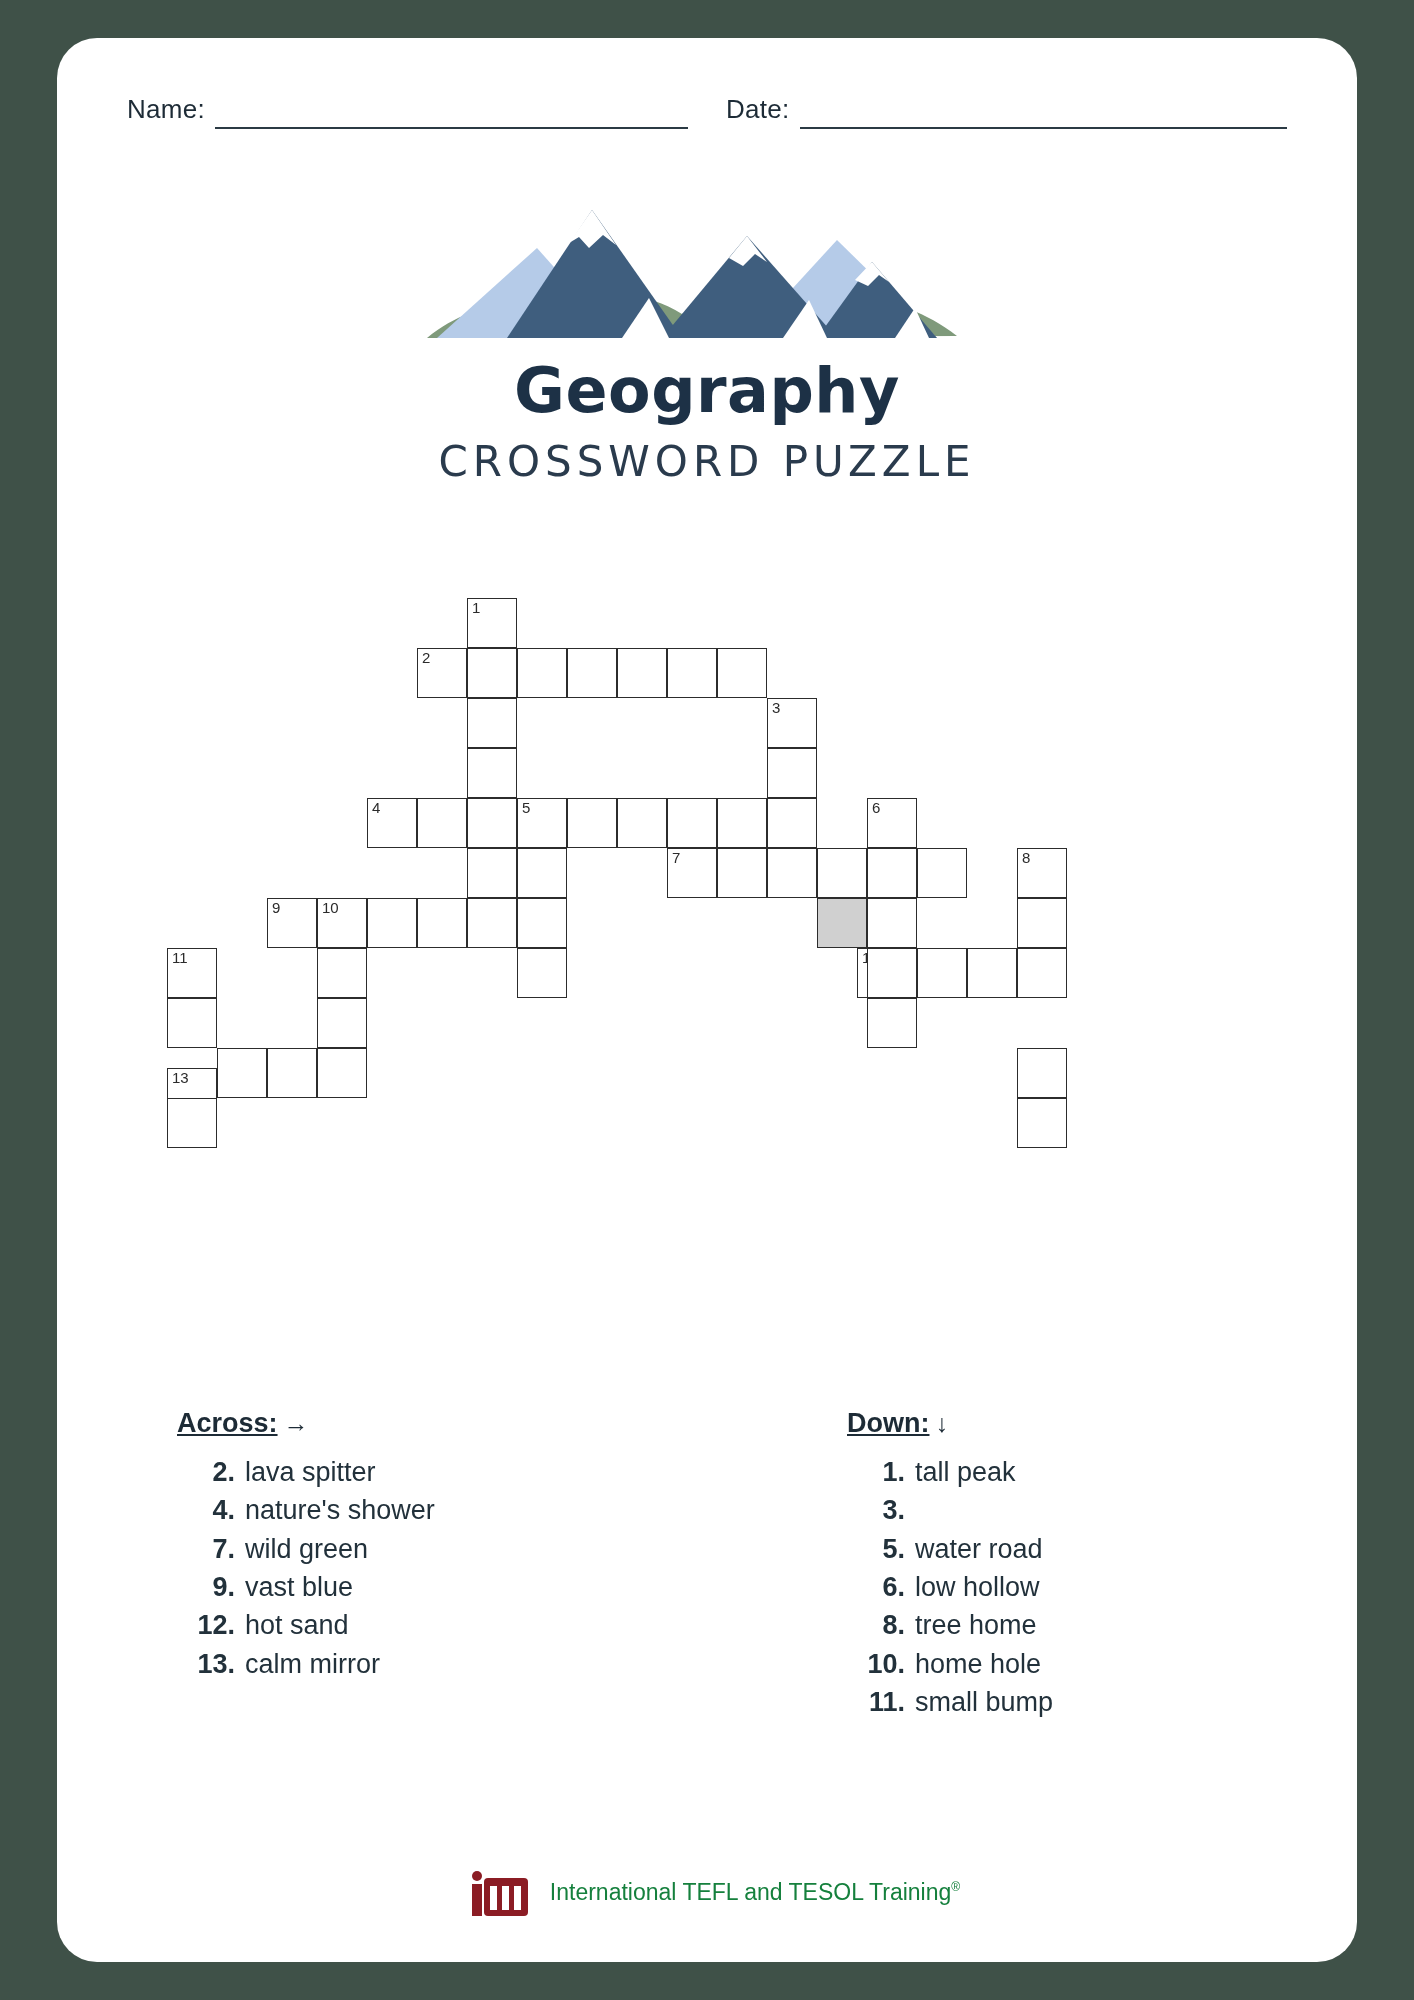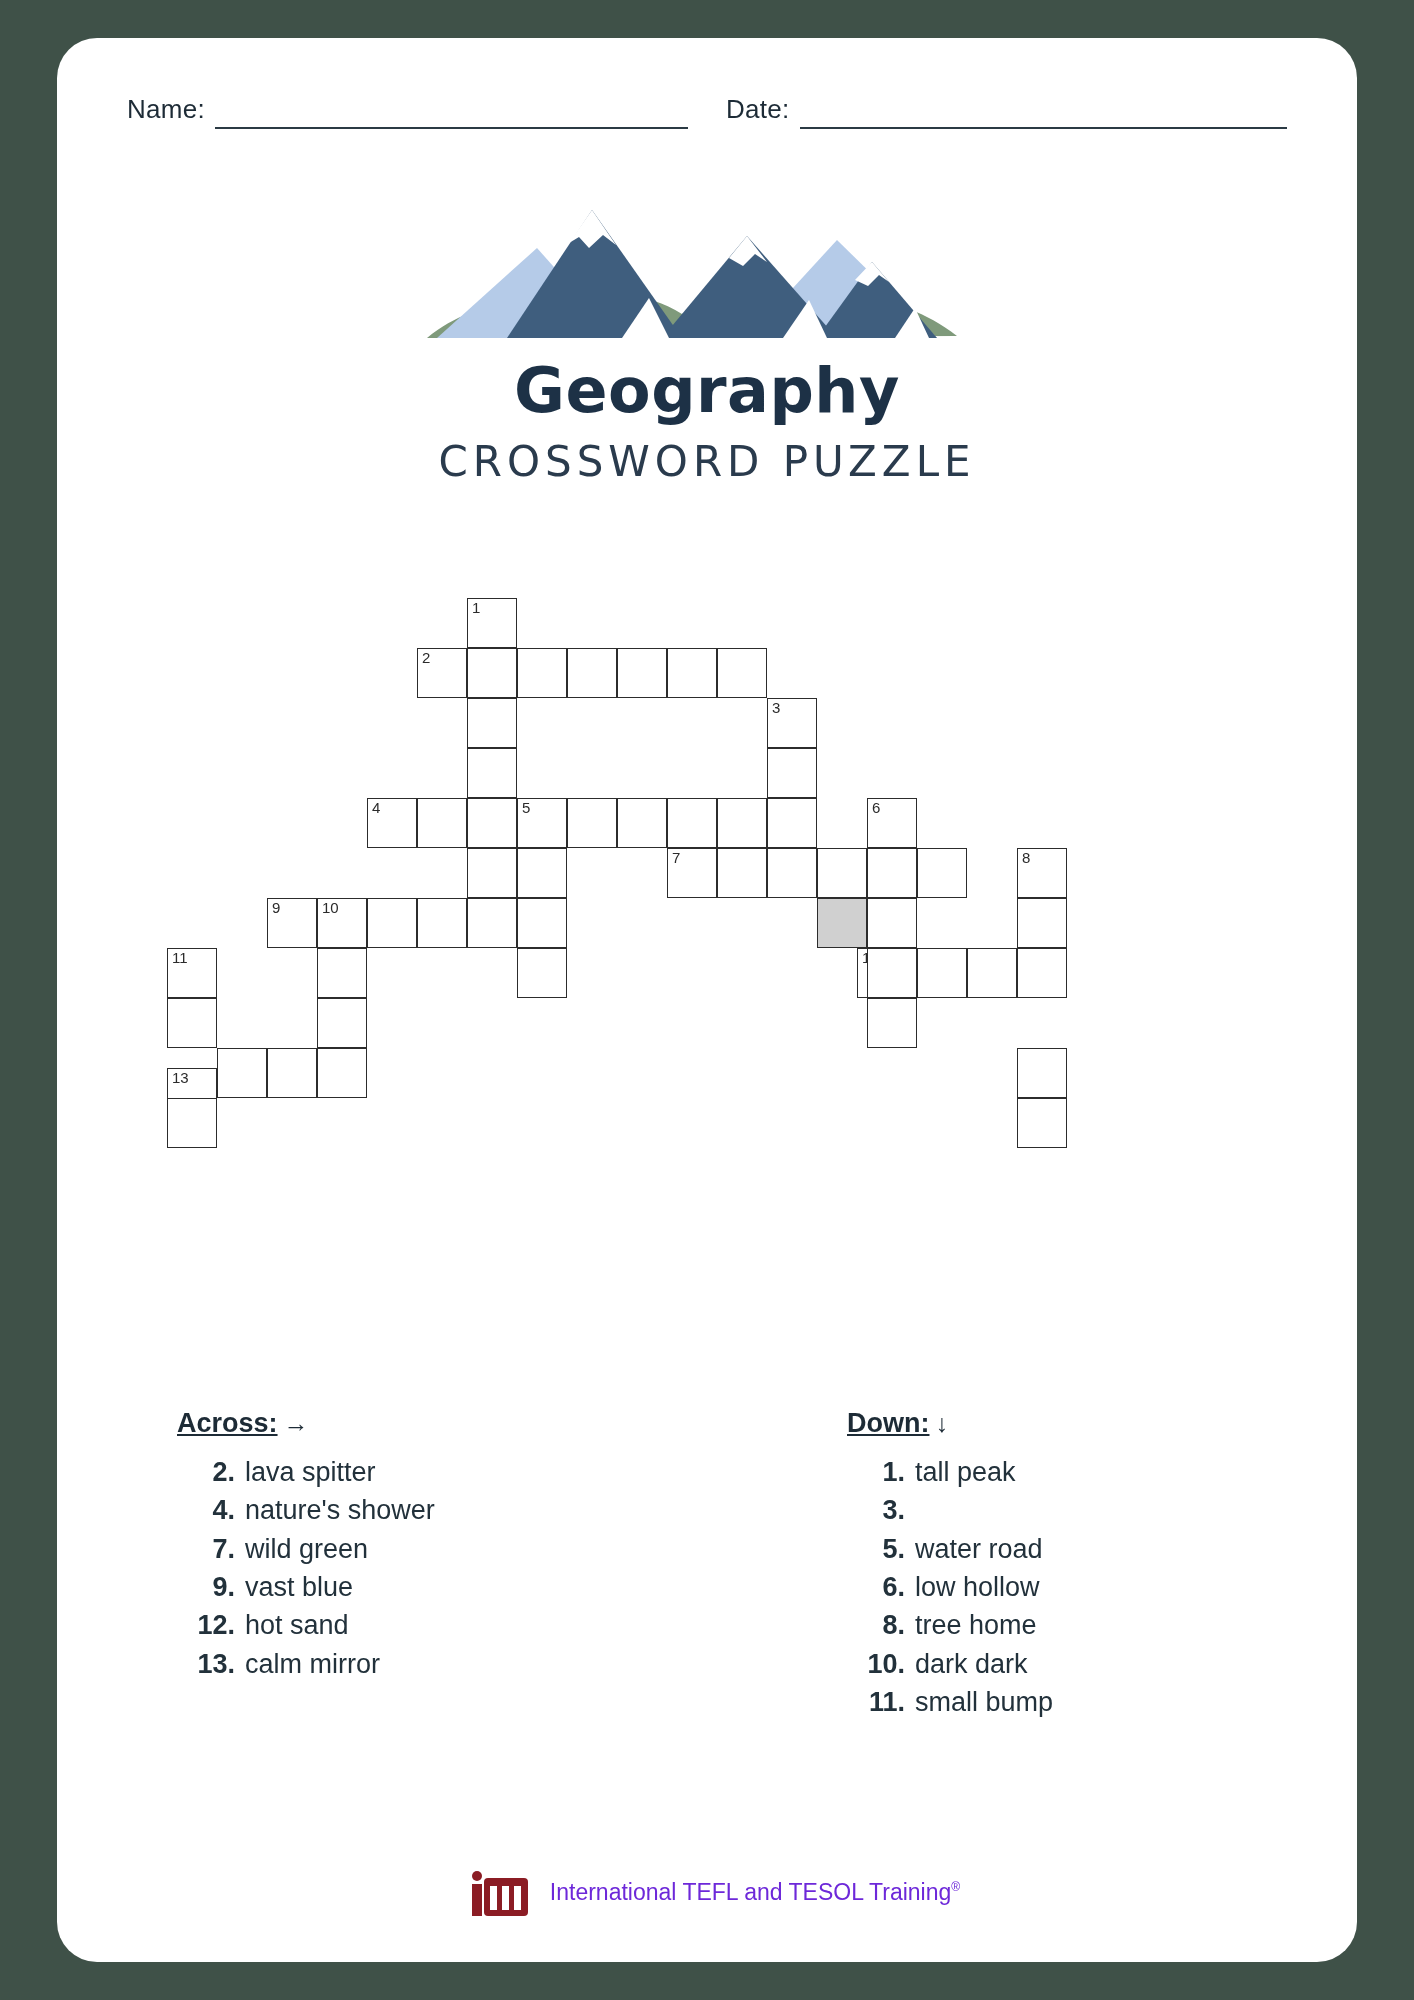--- a/index.html
+++ b/index.html
@@ -166,21 +166,21 @@
     justify-content: center;
     gap: 10px;
   }
   .footer-logo {
     width: 86px;
     height: 56px;
     position: relative;
   }
   .footer-text {
     font-size: 23px;
-    color: #6d28d9;
+    color: #15803d;
     font-family: "Liberation Sans", sans-serif;
   }
   .footer-text sup { font-size: 12px; }
 </style>
 </head>
 <body>
 
 <div class="page">
 
   <div class="header-row">
@@ -358,21 +358,21 @@
           <li class="clue-item">
             <span class="clue-num">6.</span>
             <span class="clue-text">low hollow</span>
           </li>
           <li class="clue-item">
             <span class="clue-num">8.</span>
             <span class="clue-text">tree home</span>
           </li>
           <li class="clue-item">
             <span class="clue-num">10.</span>
-            <span class="clue-text">dark dark</span>
+            <span class="clue-text">home hole</span>
           </li>
           <li class="clue-item">
             <span class="clue-num">11.</span>
             <span class="clue-text">small bump</span>
           </li>
         </ul>
     </div>
   </div>
 
   <div class="footer">

